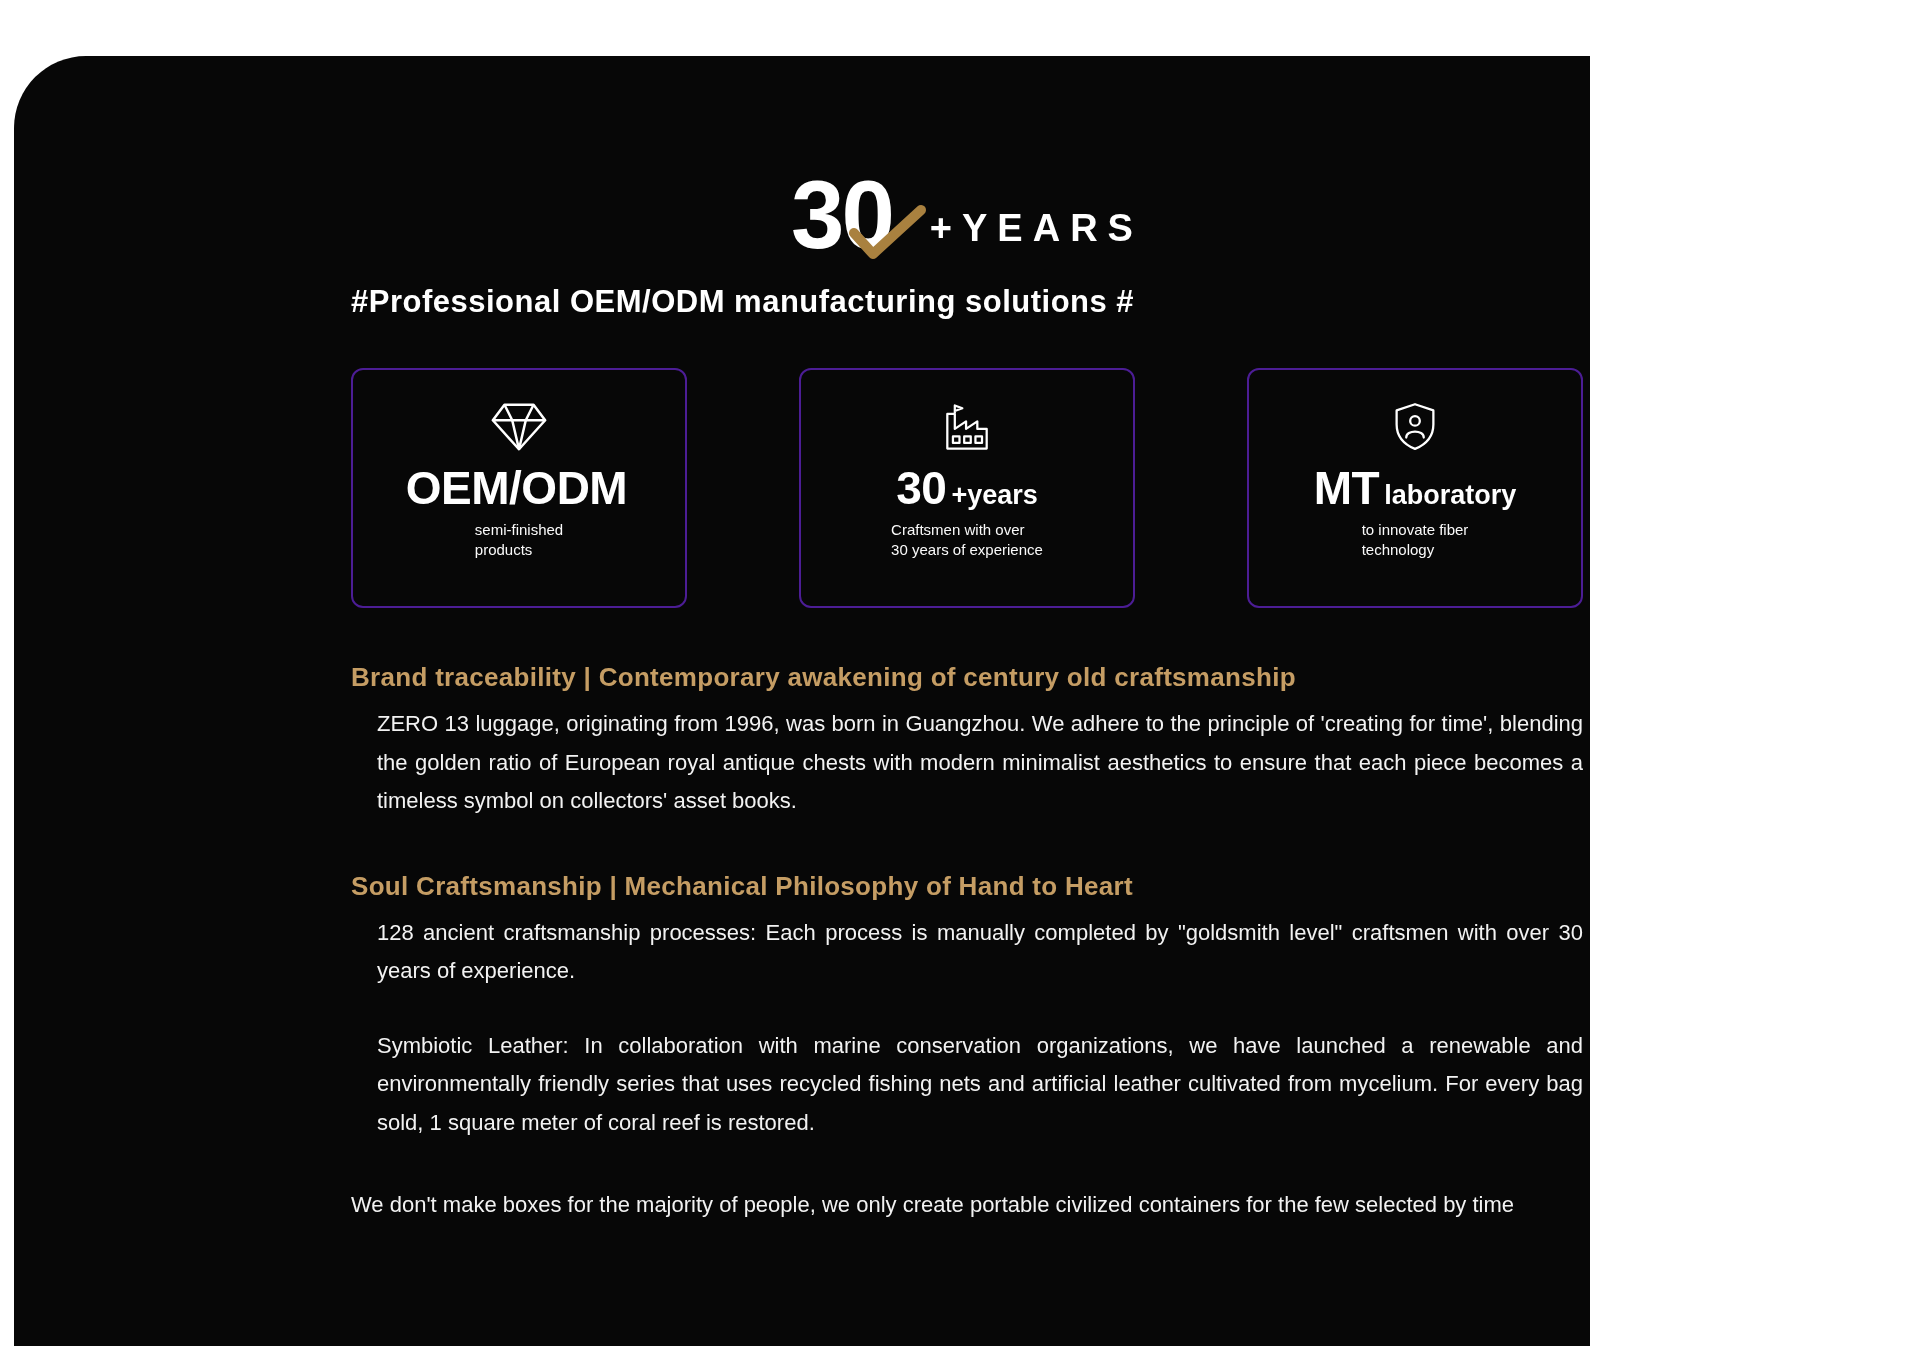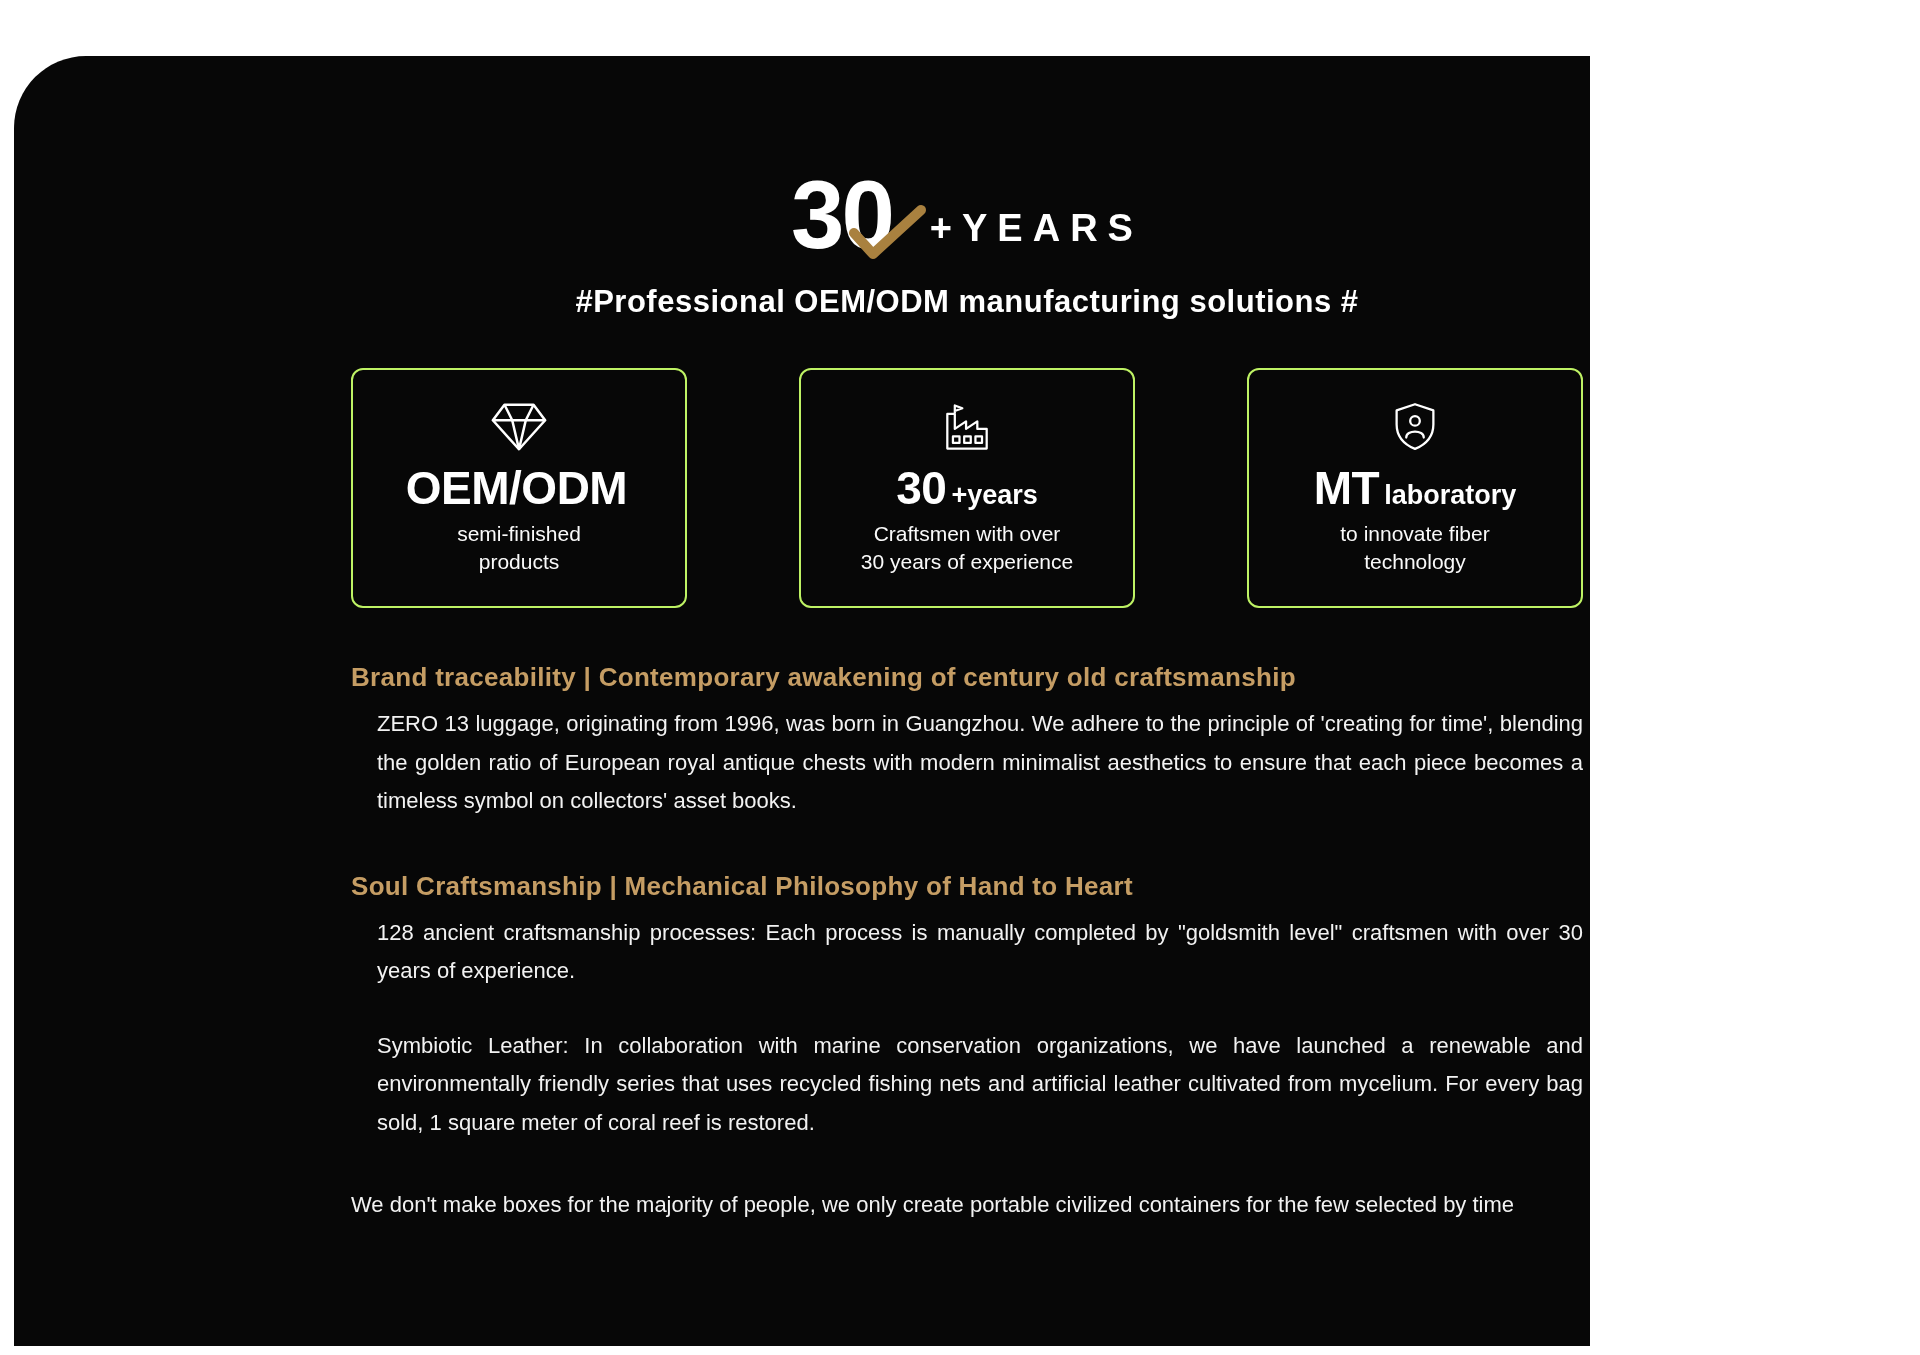--- a/index.html
+++ b/index.html
@@ -56,38 +56,37 @@
     font-weight: 700;
     letter-spacing: 10px;
     margin-left: 38px;
     padding-bottom: 10px;
     color: #ffffff;
     white-space: nowrap;
   }
 
   
   .main-heading {
-    text-align: center;
     font-size: 31px;
     font-weight: 700;
     letter-spacing: 0.5px;
     margin-top: 24px;
     color: #ffffff;
   }
 
   
   .cards {
     display: flex;
     justify-content: space-between;
     margin-top: 48px;
   }
   .card {
     width: 336px;
     height: 240px;
-    border: 2px solid #bef264;
+    border: 2px solid #4c1d95;
     border-radius: 12px;
     box-sizing: border-box;
     display: flex;
     flex-direction: column;
     align-items: center;
     padding-top: 24px;
     background: transparent;
   }
   .card-icon {
     height: 66px;
@@ -106,24 +105,23 @@
     font-weight: 800;
     line-height: 1.08;
     letter-spacing: -0.5px;
   }
   .card-title-suffix {
     font-size: 27px;
     font-weight: 600;
   }
   .card-sub {
     margin-top: 6px;
-    font-size: 21px;
+    font-size: 15px;
     font-weight: 500;
     line-height: 1.35;
-    text-align: center;
     white-space: pre-line;
     color: #fafafa;
   }
 
   
   .section-1 { margin-top: 54px; }
   .section-2 { margin-top: 50px; }
   .section-3 { margin-top: 36px; }
   .section-heading {
     font-size: 26px;

